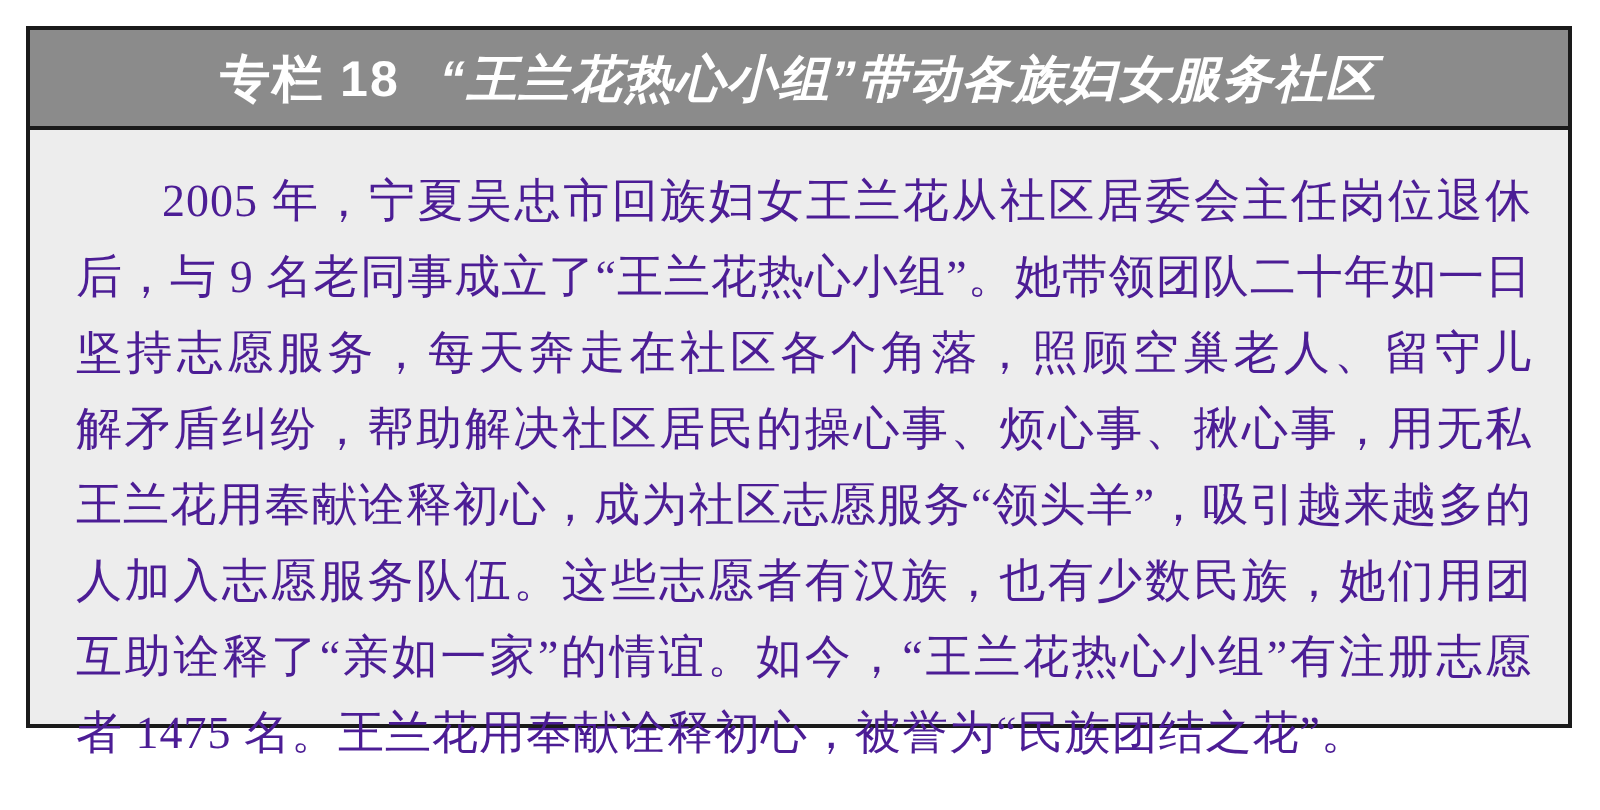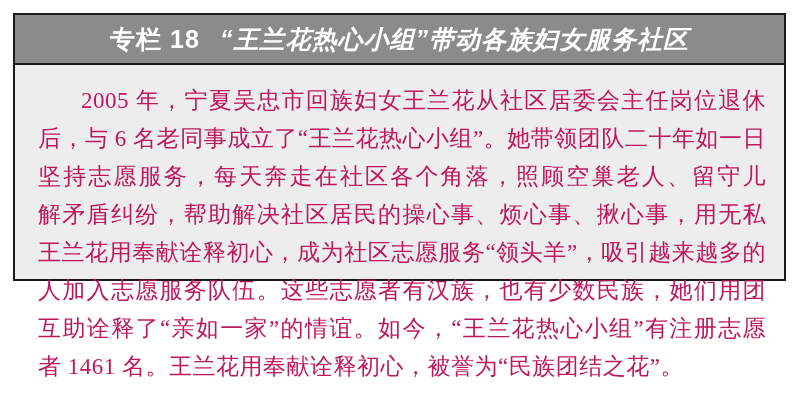--- a/index.html
+++ b/index.html
@@ -12,21 +12,21 @@
     background: #ffffff;
     position: relative;
     overflow: hidden;
     font-family: "Liberation Serif", "DejaVu Serif", serif;
   }
   .column-panel {
     position: absolute;
     left: 13px;
     top: 13px;
     width: 773px;
-    height: 268px;
+    height: 351px;
     box-sizing: border-box;
     border: 2px solid #1a1a1a;
     background: #ededed;
   }
   .column-header {
     height: 50px;
     box-sizing: border-box;
     background: #8b8b8b;
     border-bottom: 2px solid #1a1a1a;
     display: flex;
@@ -37,21 +37,21 @@
     font-weight: bold;
     font-size: 25px;
     letter-spacing: 1px;
   }
   .column-header .column-title {
     margin-left: 0.8em;
     font-style: italic;
   }
   .column-body {
     padding: 17px 18px 0 23px;
-    color: #be185d;
+    color: #4c1d95;
   }
   .text-line {
     font-size: 23px;
     line-height: 38px;
     height: 38px;
     overflow: hidden;
     text-align: justify;
     text-align-last: justify;
     text-justify: inter-character;
     letter-spacing: 0.5px;
@@ -66,21 +66,21 @@
 </head>
 <body>
 
 <div class="column-panel">
   <div class="column-header">
     <span class="column-label">专栏 18</span>
     <span class="column-title">“王兰花热心小组”带动各族妇女服务社区</span>
   </div>
   <div class="column-body">
     <div class="text-line first">2005 年，宁夏吴忠市回族妇女王兰花从社区居委会主任岗位退休</div>
-    <div class="text-line">后，与 6 名老同事成立了“王兰花热心小组”。她带领团队二十年如一日</div>
+    <div class="text-line">后，与 9 名老同事成立了“王兰花热心小组”。她带领团队二十年如一日</div>
     <div class="text-line">坚持志愿服务，每天奔走在社区各个角落，照顾空巢老人、留守儿童，化</div>
     <div class="text-line">解矛盾纠纷，帮助解决社区居民的操心事、烦心事、揪心事，用无私奉献</div>
     <div class="text-line">王兰花用奉献诠释初心，成为社区志愿服务“领头羊”，吸引越来越多的</div>
     <div class="text-line">人加入志愿服务队伍。这些志愿者有汉族，也有少数民族，她们用团结</div>
     <div class="text-line">互助诠释了“亲如一家”的情谊。如今，“王兰花热心小组”有注册志愿</div>
-    <div class="text-line last">者 1461 名。王兰花用奉献诠释初心，被誉为“民族团结之花”。</div>
+    <div class="text-line last">者 1475 名。王兰花用奉献诠释初心，被誉为“民族团结之花”。</div>
   </div>
 </div>
 
 </body></html>

